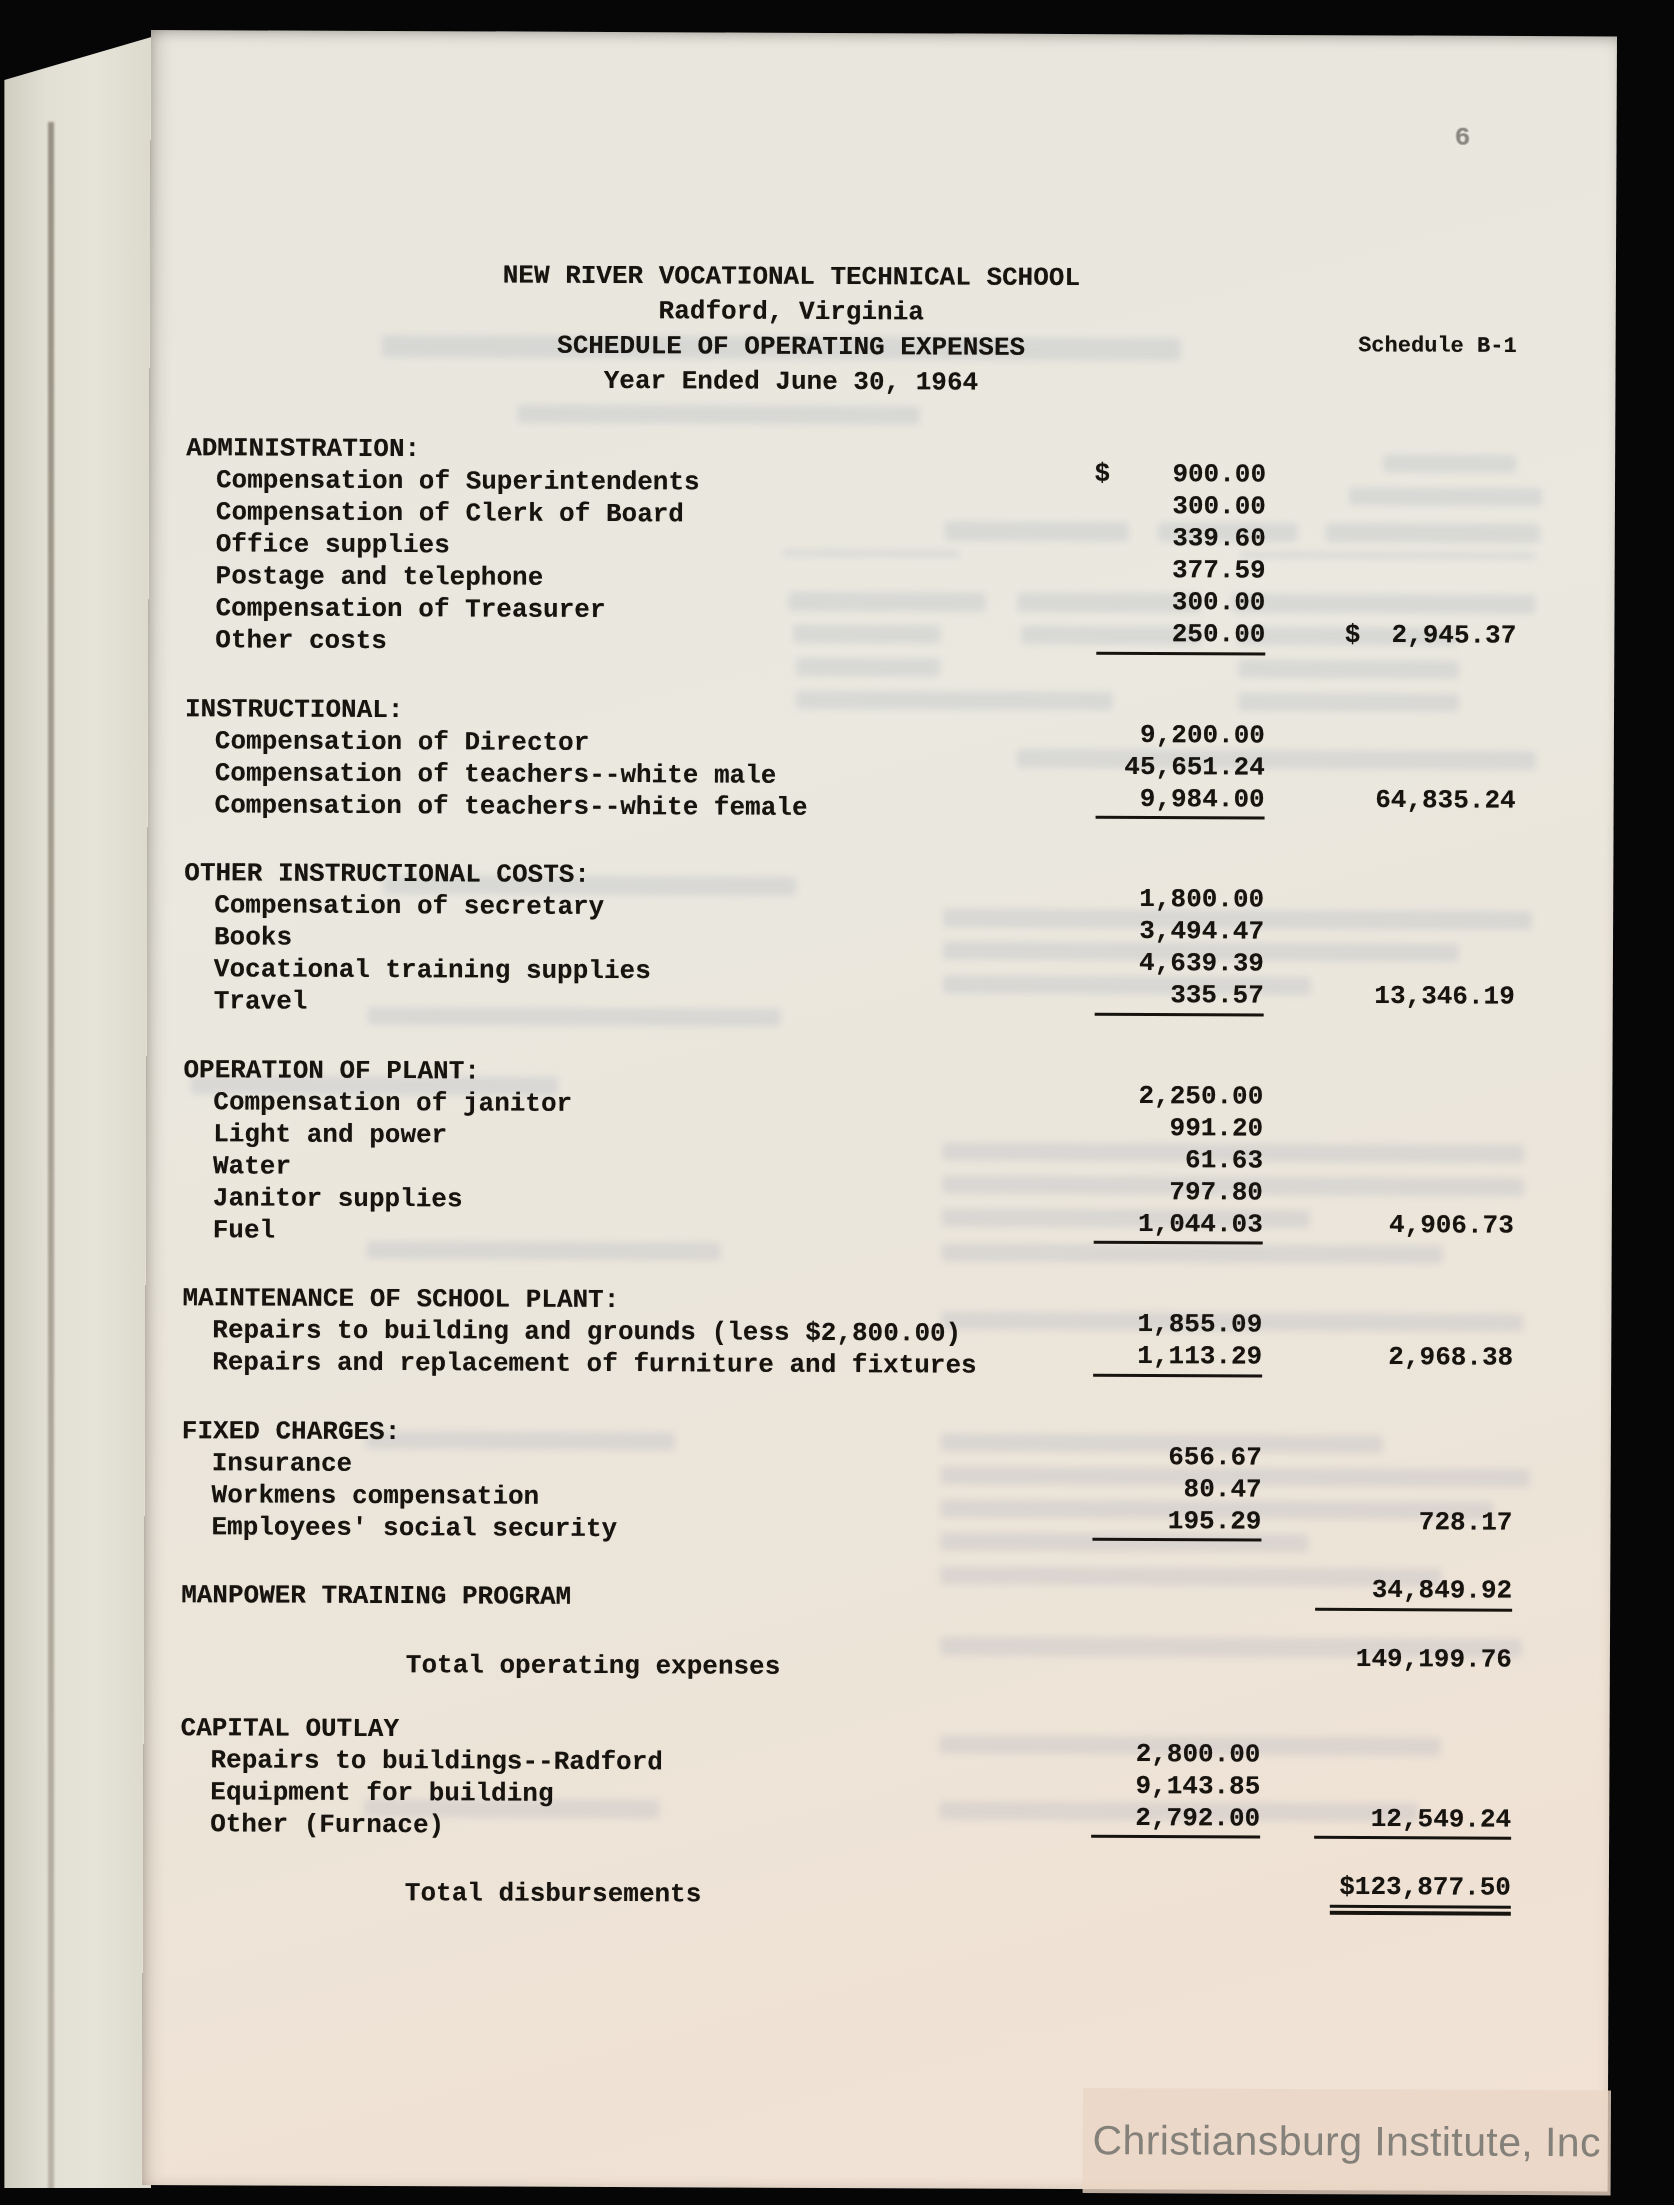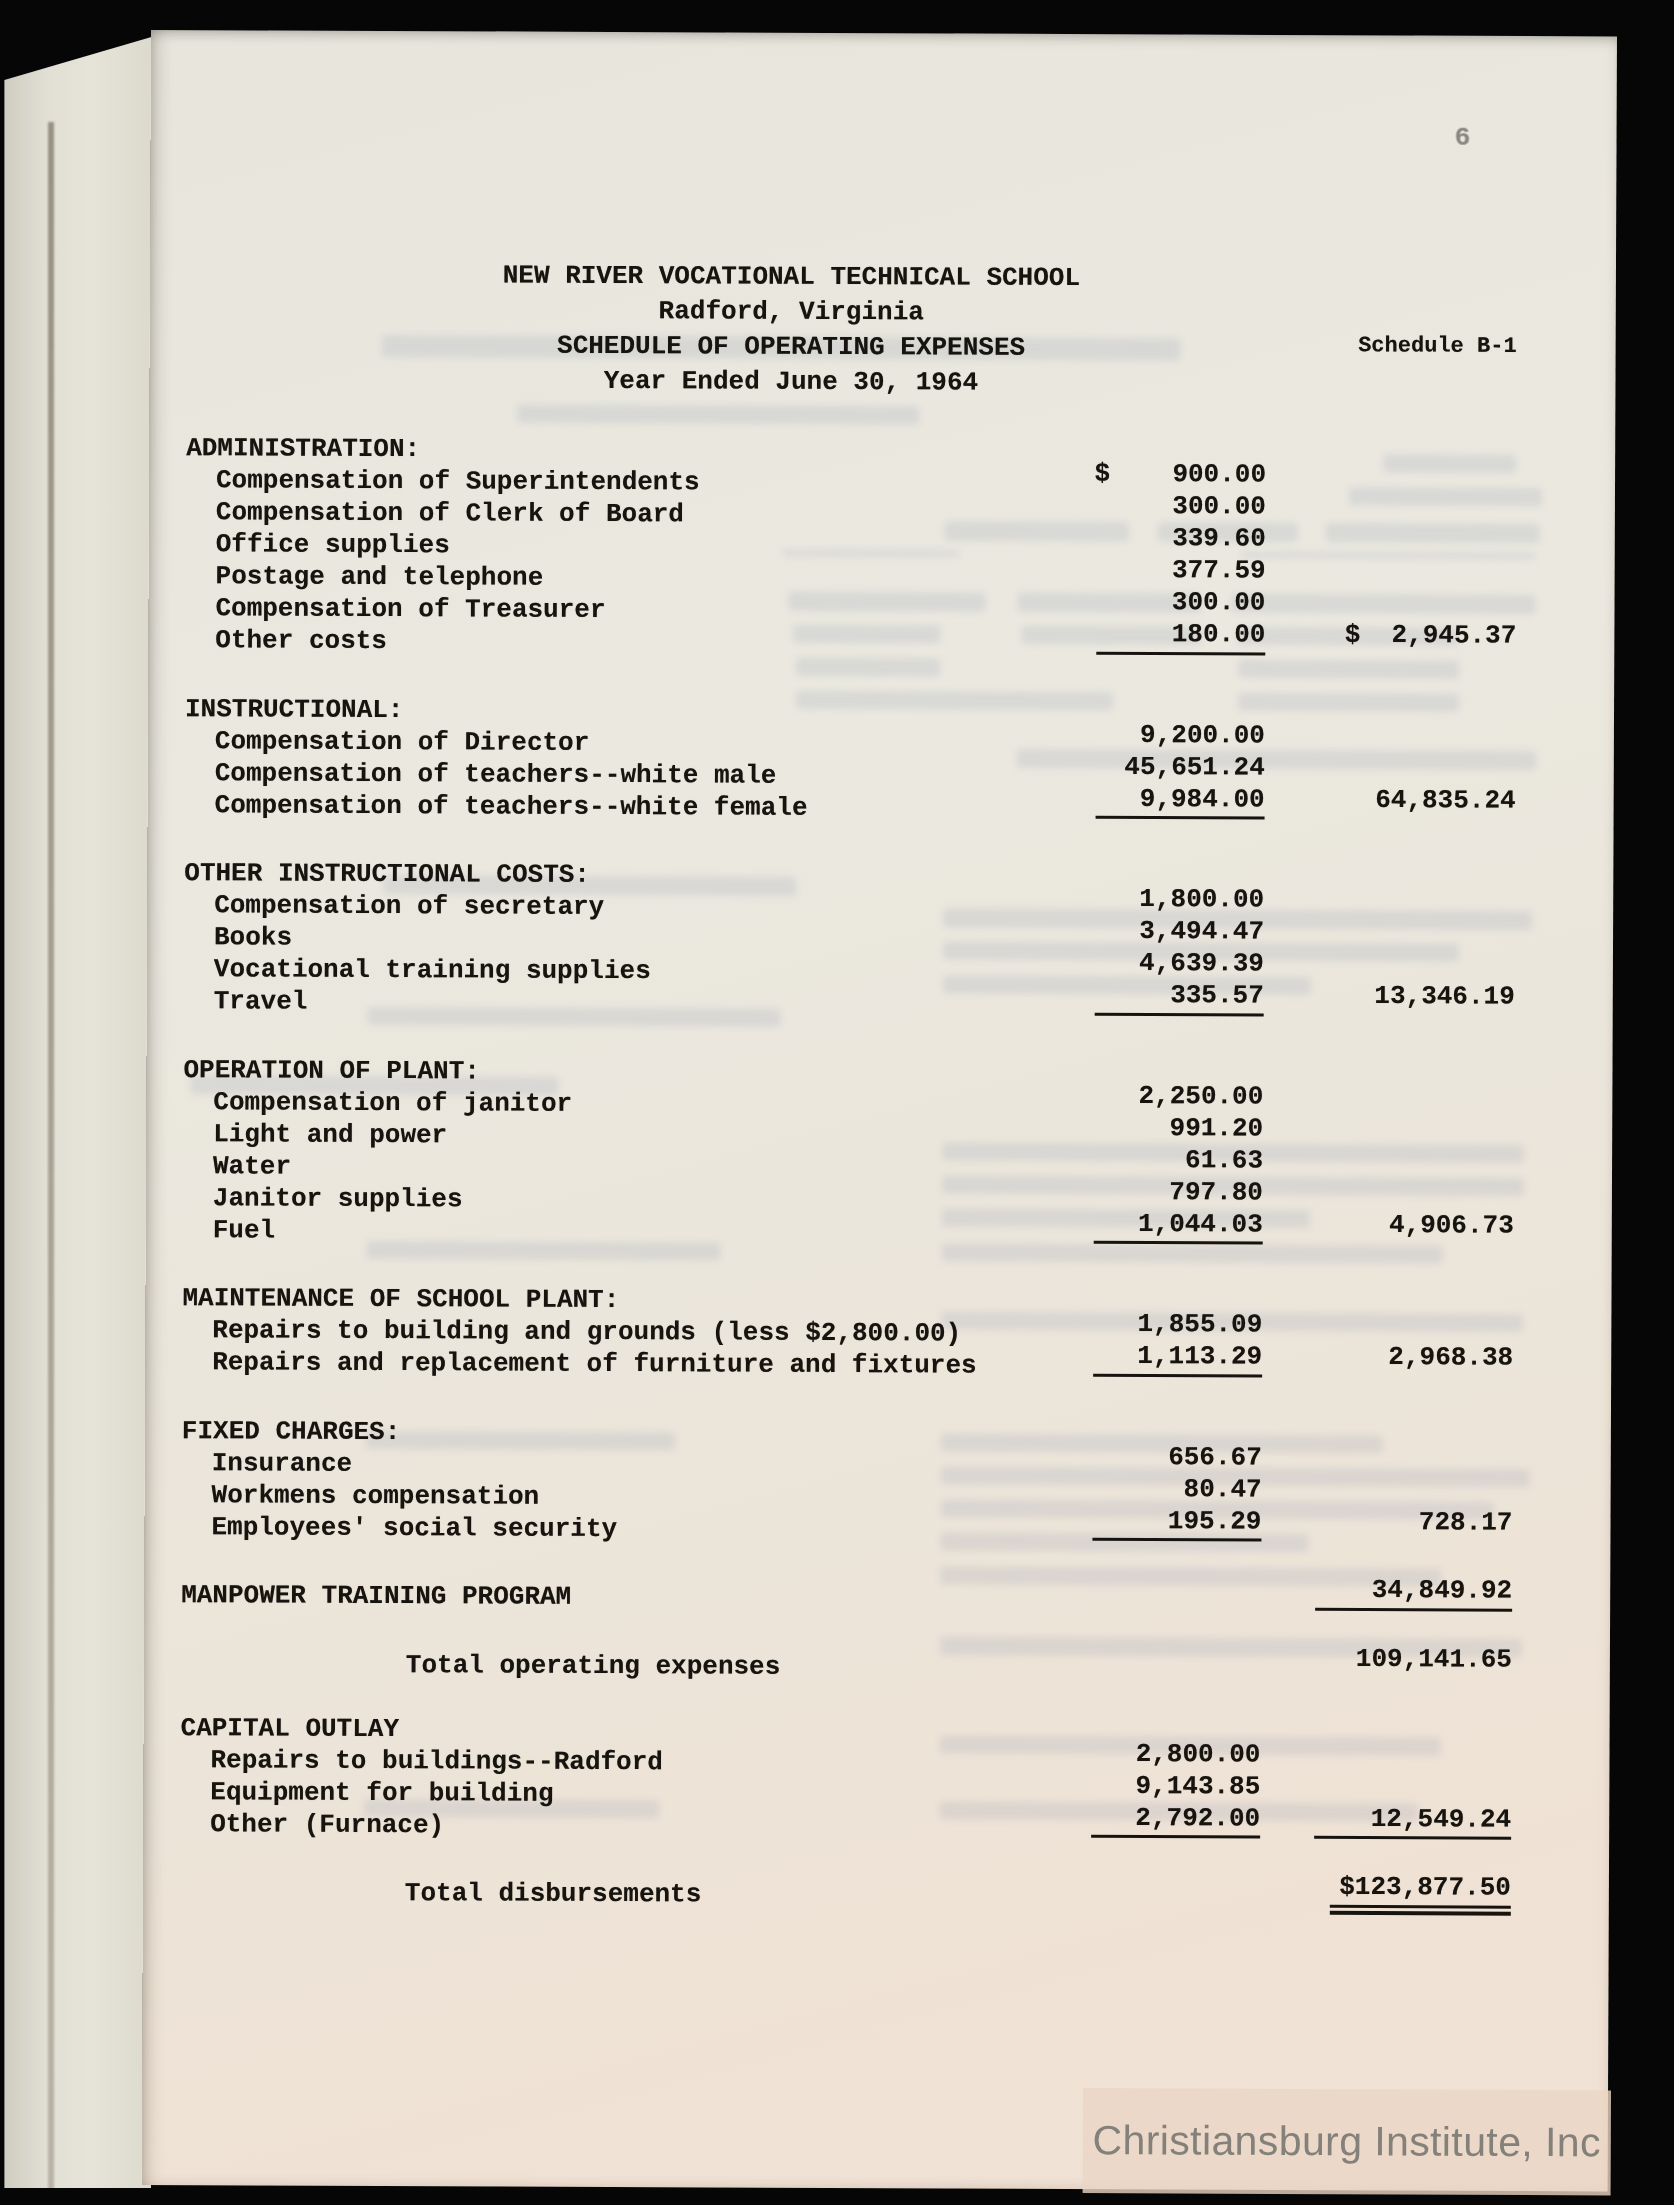--- a/index.html
+++ b/index.html
@@ -139,21 +139,21 @@
             <div class="c a1"><span class="amt">377.59</span></div>
             <div class="c a2"></div>
           </div>
           <div class="row">
             <div class="c lbl item">Compensation of Treasurer</div>
             <div class="c a1"><span class="amt">300.00</span></div>
             <div class="c a2"></div>
           </div>
           <div class="row">
             <div class="c lbl item">Other costs</div>
-            <div class="c a1"><span class="amt u1">180.00</span></div>
+            <div class="c a1"><span class="amt u1">250.00</span></div>
             <div class="c a2"><span class="amt">$  2,945.37</span></div>
           </div>
         </div>
         <div class="block">
           <div class="row">
             <div class="c lbl">INSTRUCTIONAL:</div>
             <div class="c a1"></div>
             <div class="c a2"></div>
           </div>
           <div class="row">
@@ -274,21 +274,21 @@
           <div class="row">
             <div class="c lbl">MANPOWER TRAINING PROGRAM</div>
             <div class="c a1"></div>
             <div class="c a2"><span class="amt u2">34,849.92</span></div>
           </div>
         </div>
         <div class="block">
           <div class="row">
             <div class="c lbl total">Total operating expenses</div>
             <div class="c a1"></div>
-            <div class="c a2"><span class="amt">109,141.65</span></div>
+            <div class="c a2"><span class="amt">149,199.76</span></div>
           </div>
         </div>
         <div class="block">
           <div class="row">
             <div class="c lbl">CAPITAL OUTLAY</div>
             <div class="c a1"></div>
             <div class="c a2"></div>
           </div>
           <div class="row">
             <div class="c lbl item">Repairs to buildings--Radford</div>

